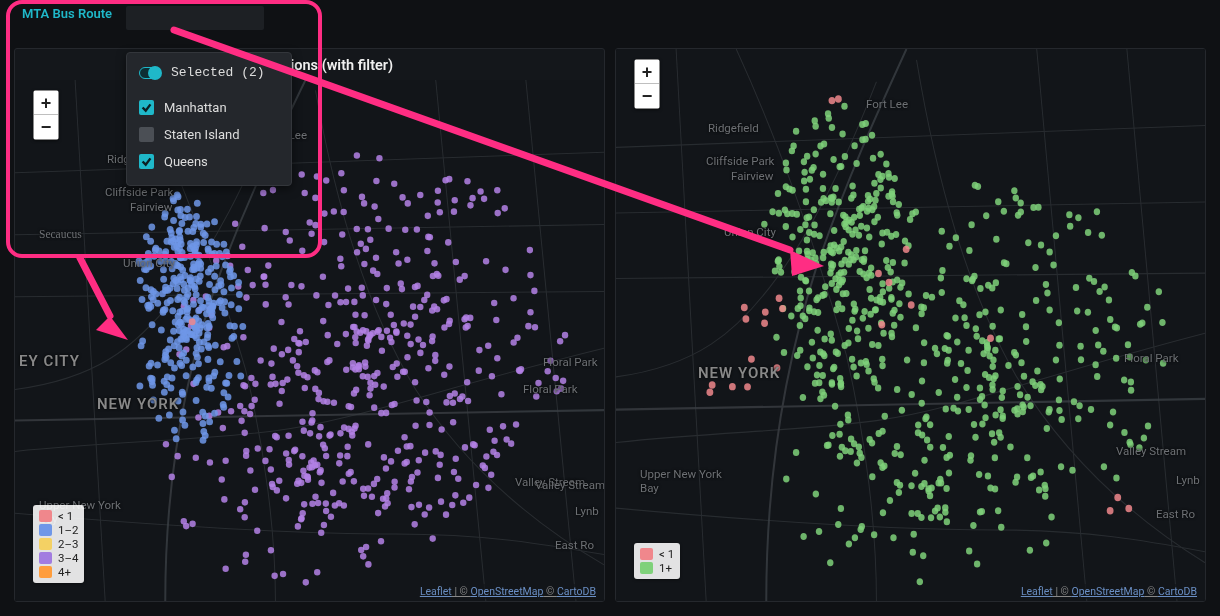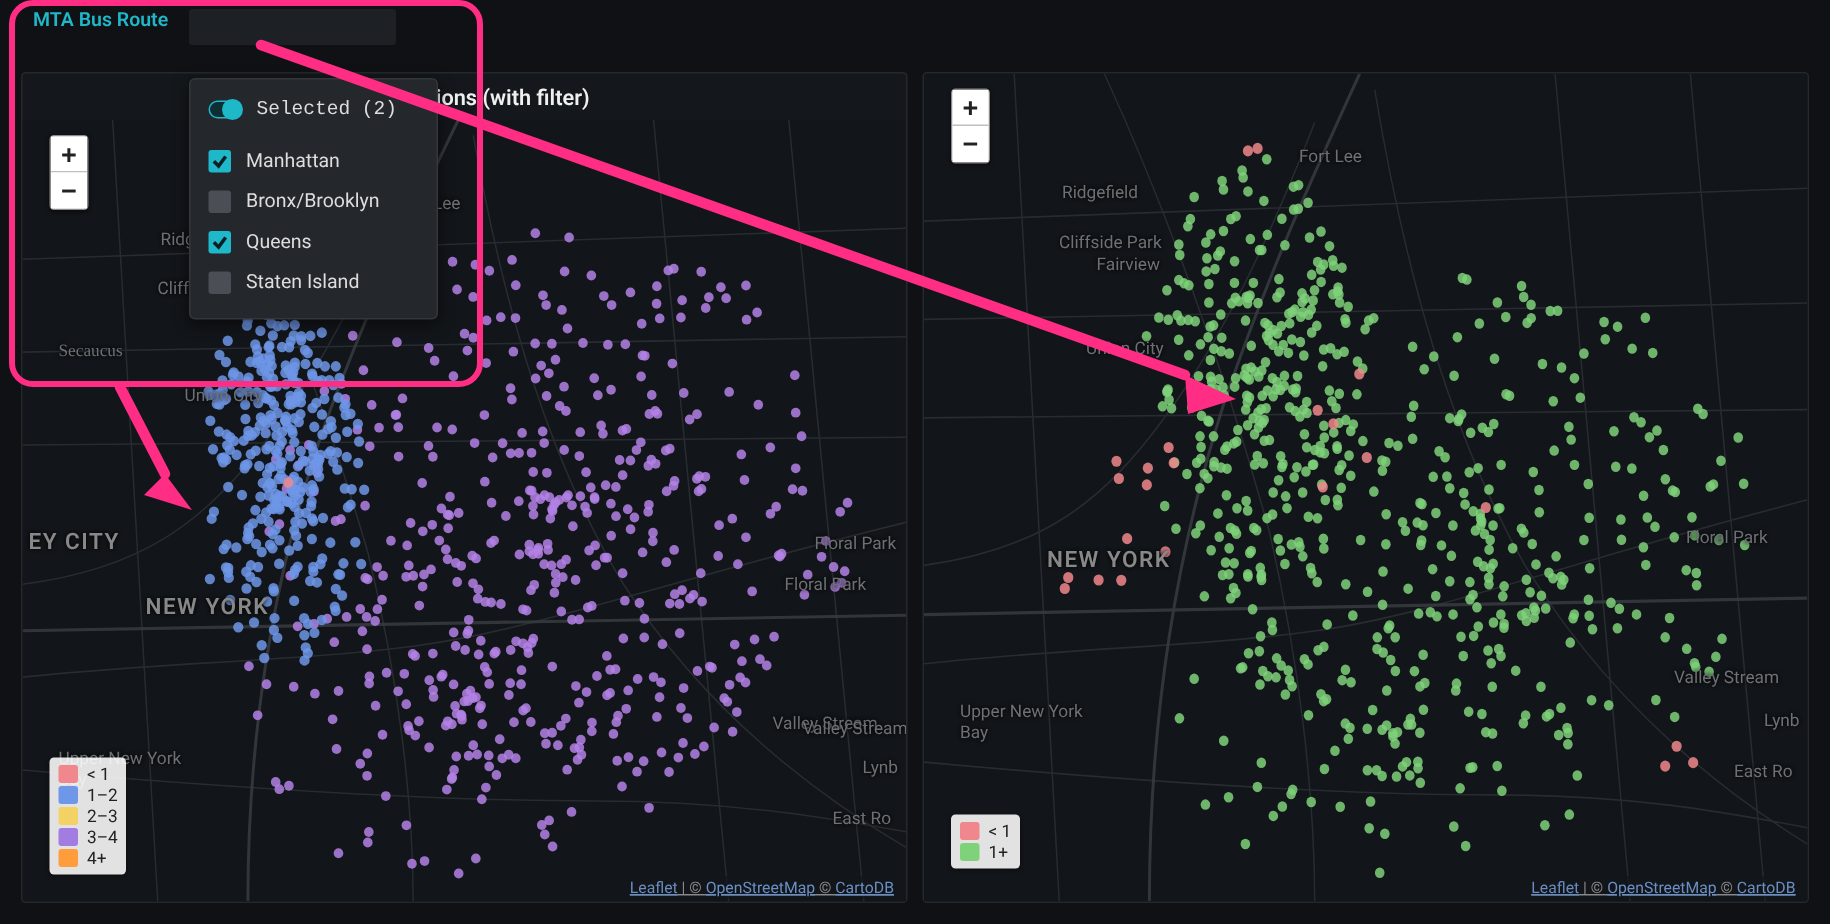--- a/index.html
+++ b/index.html
@@ -1709,33 +1709,29 @@
         <div class="pop-item">
           <span class="chk on">
             <svg viewBox="0 0 14 14">
               <path d="M2 7 L6 11 L12 3"></path>
             </svg>
           </span>
           <span>Manhattan</span>
         </div>
         <div class="pop-item">
           <span class="chk"></span>
-          <span>Bronx/Brooklyn</span>
+          <span>Staten Island</span>
         </div>
         <div class="pop-item">
           <span class="chk on">
             <svg viewBox="0 0 14 14">
               <path d="M2 7 L6 11 L12 3"></path>
             </svg>
           </span>
           <span>Queens</span>
-        </div>
-        <div class="pop-item">
-          <span class="chk"></span>
-          <span>Staten Island</span>
         </div>
       </div>
   </div>
 
   <div class="annot">
     <div class="annot-box"></div>
     <svg width="1220" height="616" style="position:absolute;inset:0">
 
       <path class="arrow-path" d="M80,258 L110,316"></path>
       <polygon class="arrow-head" points="110,316 128,340 96,330"></polygon>

